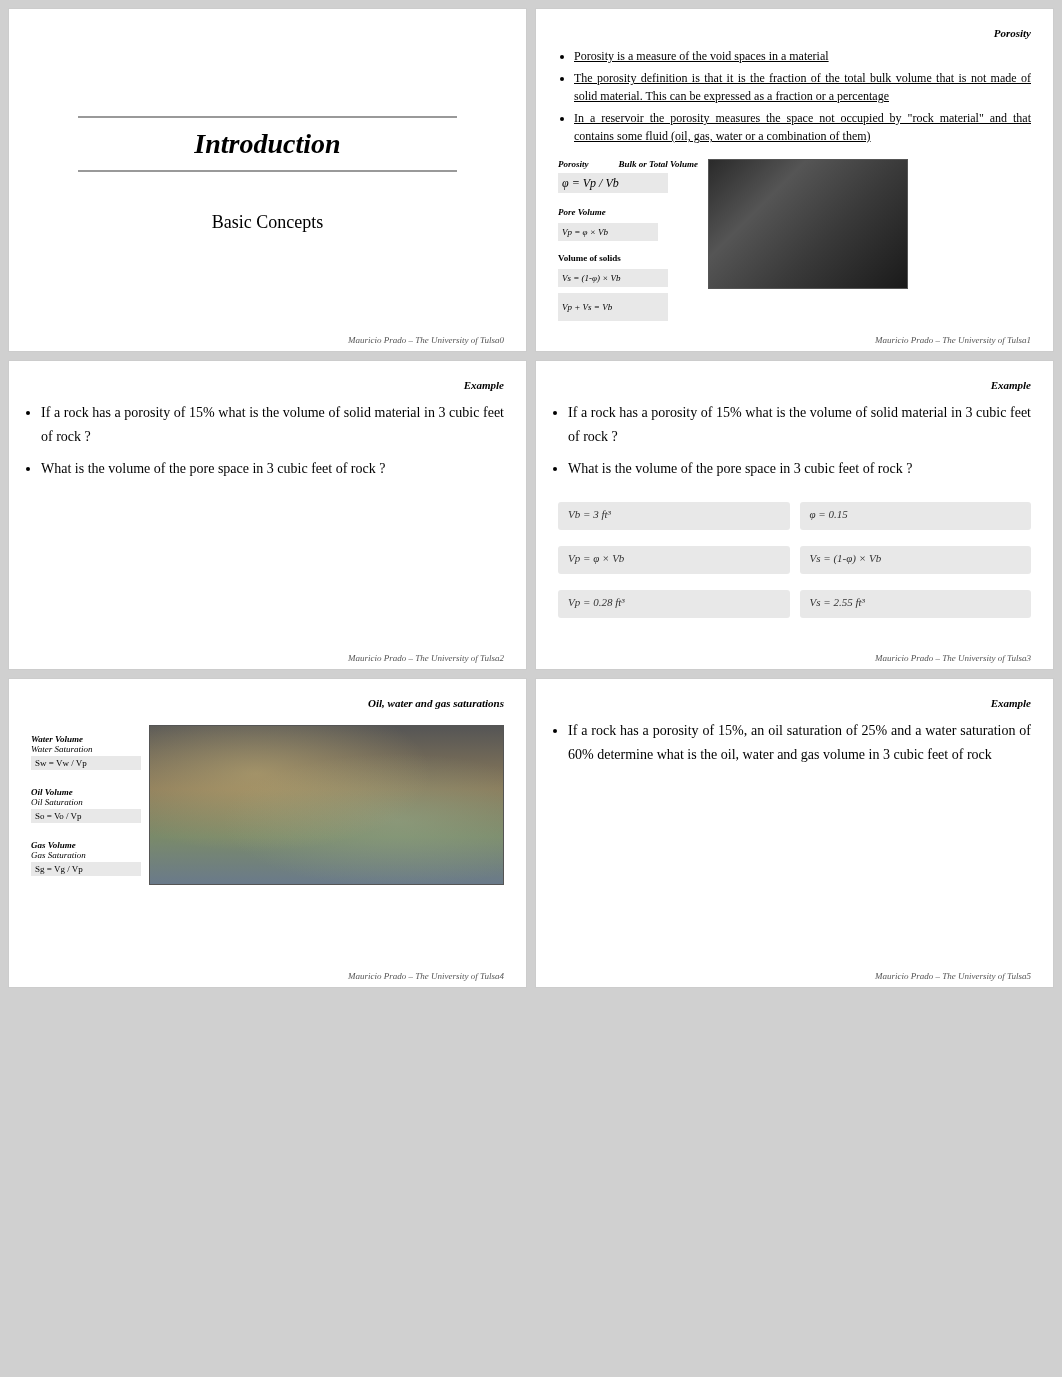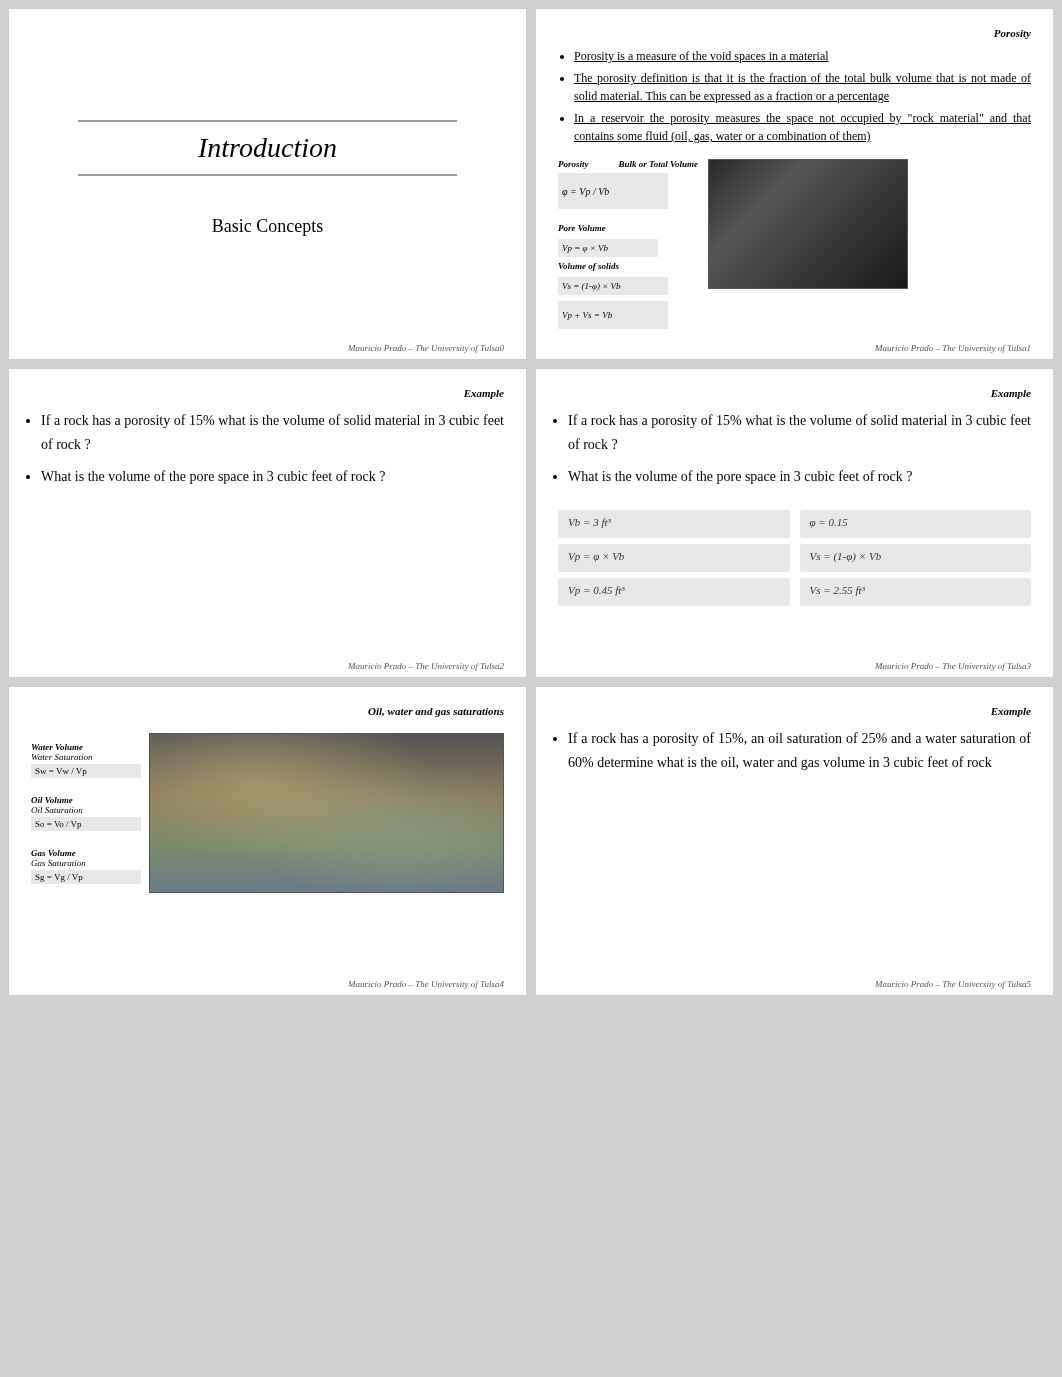--- a/index.html
+++ b/index.html
@@ -33,21 +33,21 @@
       color: #555;
       font-style: italic;
     }
     
     .slide-intro {
       align-items: center;
       justify-content: center;
     }
     .slide-intro .intro-title {
       font-size: 28px;
-      font-weight: normal;
+      font-weight: bold;
       font-style: italic;
       text-align: center;
       border-top: 2px solid #999;
       border-bottom: 2px solid #999;
       padding: 10px 30px;
       margin-bottom: 40px;
       width: 80%;
     }
     .slide-intro .basic-concepts {
       font-size: 18px;
@@ -124,21 +124,21 @@
       line-height: 1.7;
     }
     .slide-example-answers ul li {
       text-align: justify;
       margin-bottom: 8px;
     }
     .answers-grid {
       display: grid;
       grid-template-columns: 1fr 1fr;
       grid-template-rows: repeat(3, auto);
-      gap: 6px 10px;
+      gap: 16px 10px;
       margin-top: 14px;
     }
     .answer-box {
       background: #e8e8e8;
       border-radius: 3px;
       padding: 6px 10px;
       font-size: 11px;
       font-style: italic;
       color: #333;
       min-height: 28px;
@@ -243,24 +243,24 @@
     <li>Porosity is a measure of the void spaces in a material</li>
     <li>The porosity definition is that it is the fraction of the total bulk volume that is not made of solid material. This can be expressed as a fraction or a percentage</li>
     <li>In a reservoir the porosity measures the space not occupied by "rock material" and that contains some fluid (oil, gas, water or a combination of them)</li>
   </ul>
   <div class="porosity-diagram">
     <div style="display:flex; flex-direction:column; gap:4px; min-width:120px;">
       <div class="label-group">
         <span>Porosity</span>
         <span>Bulk or Total Volume</span>
       </div>
-      <div style="background:#e8e8e8; height:20px; width:110px; font-size:10px; display:flex; align-items:center; padding:18px 4px; font-style:italic;">φ = Vp / Vb</div>
+      <div style="background:#e8e8e8; height:20px; width:110px; font-size:12px; display:flex; align-items:center; padding:2px 4px; font-style:italic;">φ = Vp / Vb</div>
       <div style="margin-top:10px; font-size:9px; font-style:italic; font-weight:bold;">Pore Volume</div>
       <div style="background:#e8e8e8; height:18px; width:100px; font-size:9px; display:flex; align-items:center; padding:2px 4px; font-style:italic; margin-top:2px;">Vp = φ × Vb</div>
-      <div style="font-size:9px; font-style:italic; font-weight:bold;">Volume of solids</div>
+      <div style="margin-top:8px; font-size:9px; font-weight:bold;">Volume of solids</div>
       <div style="background:#e8e8e8; height:18px; width:110px; font-size:9px; display:flex; align-items:center; padding:2px 4px; font-style:italic; margin-top:2px;">Vs = (1-φ) × Vb</div>
       <div style="background:#e8e8e8; height:28px; width:110px; font-size:9px; display:flex; align-items:center; padding:2px 4px; font-style:italic; margin-top:2px;">Vp + Vs = Vb</div>
     </div>
     <div class="porosity-diagram-image" style="background: linear-gradient(135deg, #2a2a2a 0%, #555 30%, #3a3a3a 60%, #1a1a1a 100%);"></div>
   </div>
   <div class="slide-footer">
     <span>Mauricio Prado – The University of Tulsa</span>
     <span>1</span>
   </div>
 </div>
@@ -281,21 +281,21 @@
   <div class="example-title">Example</div>
   <ul>
     <li>If a rock has a porosity of 15% what is the volume of solid material in 3 cubic feet of rock ?</li>
     <li>What is the volume of the pore space in 3 cubic feet of rock ?</li>
   </ul>
   <div class="answers-grid">
     <div class="answer-box">Vb = 3 ft³</div>
     <div class="answer-box">φ = 0.15</div>
     <div class="answer-box">Vp = φ × Vb</div>
     <div class="answer-box">Vs = (1-φ) × Vb</div>
-    <div class="answer-box">Vp = 0.45 ft³</div>
+    <div class="answer-box">Vp = 0.28 ft³</div>
     <div class="answer-box">Vs = 2.55 ft³</div>
   </div>
   <div class="slide-footer">
     <span>Mauricio Prado – The University of Tulsa</span>
     <span>3</span>
   </div>
 </div>
 
 <div class="slide slide-saturation">
   <div class="saturation-title">Oil, water and gas saturations</div>

